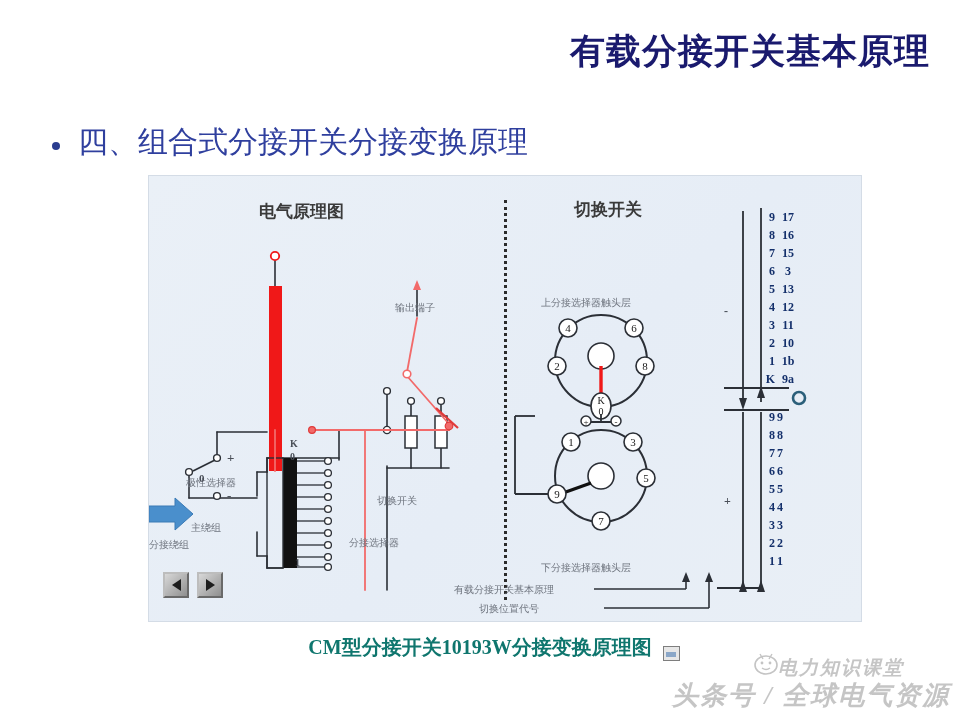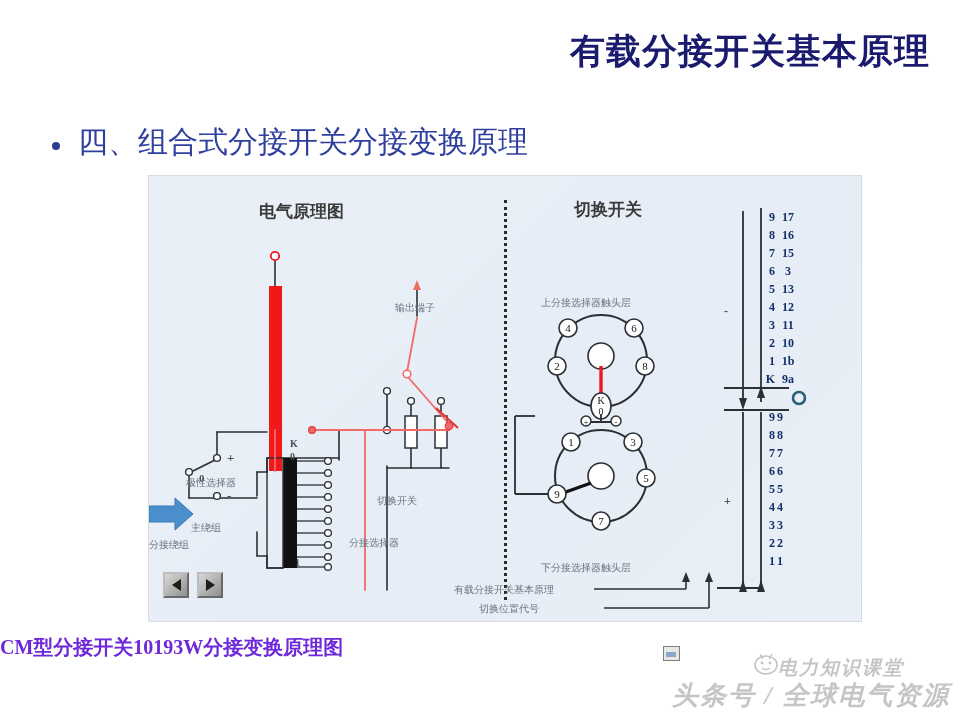--- a/index.html
+++ b/index.html
@@ -65,22 +65,22 @@
     box-sizing:border-box;
   }
   .vcr .tri{width:0;height:0;border-top:6px solid transparent;border-bottom:6px solid transparent;}
   .tri.left{border-right:9px solid #1d1d1d;}
   .tri.right{border-left:9px solid #1d1d1d;}
 
   
   .numcol{position:absolute;font-size:12px;color:#14306b;font-weight:bold;text-align:right;line-height:18px;}
 
   .caption{
-    position:absolute;left:0;right:0;top:634px;text-align:left;
-    font-size:20px;font-weight:bold;color:#6d28d9;
+    position:absolute;left:0;right:0;top:634px;text-align:center;
+    font-size:20px;font-weight:bold;color:#0f766e;
     font-family:"Liberation Serif","DejaVu Serif",serif;
   }
 
   
   .wm{
     position:absolute;color:#bcbcbc;white-space:nowrap;
     font-family:"Liberation Serif","DejaVu Serif",serif;
     font-weight:bold;font-style:italic;
     opacity:.85;
   }

